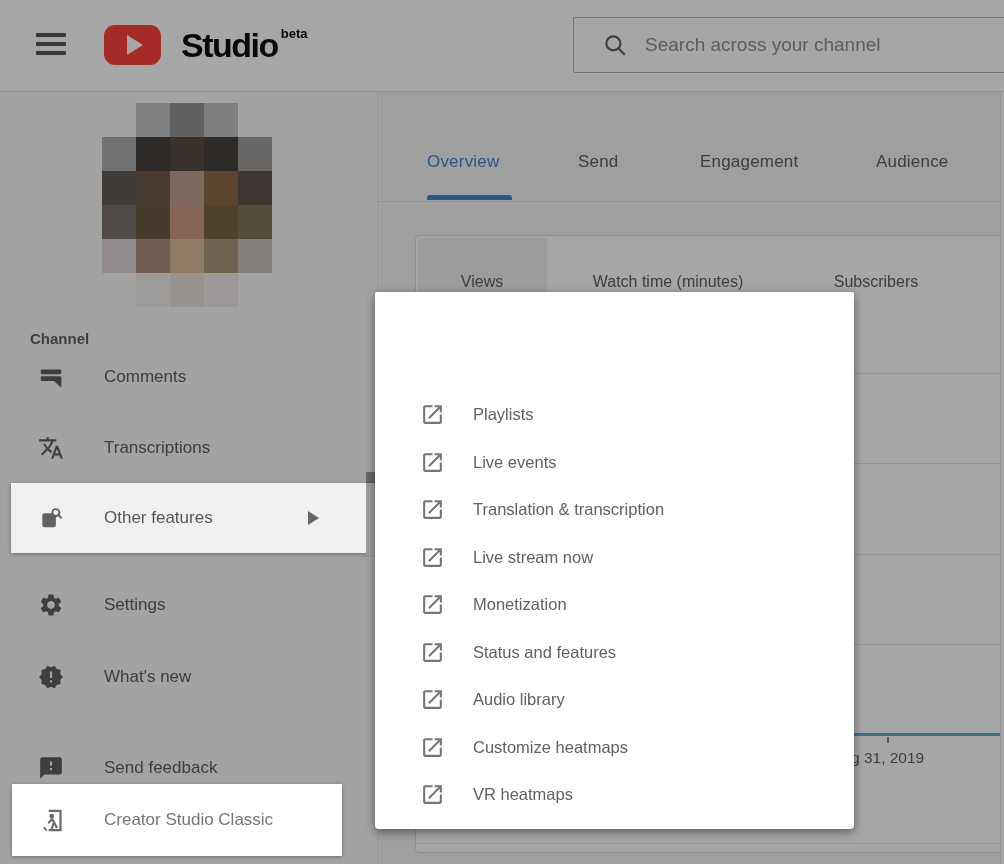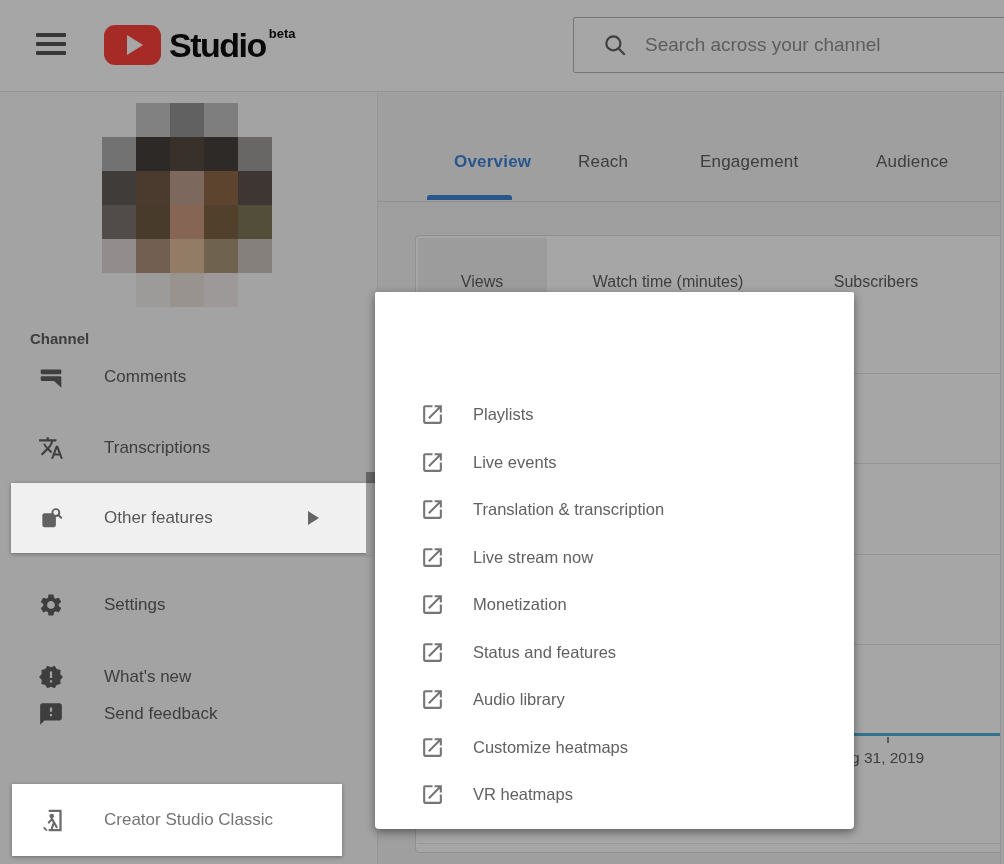--- a/index.html
+++ b/index.html
@@ -7,21 +7,21 @@
   body { font-family:"Liberation Sans", sans-serif; }
   #app { position:relative; width:1004px; height:864px; overflow:hidden; background:#f5f5f5; }
 
   
   .topbar { position:absolute; left:0; top:0; width:1004px; height:92px; background:#ffffff; border-bottom:1px solid #e3e3e3; z-index:5; }
   .hamburger { position:absolute; left:36px; top:33px; width:30px; height:26px; cursor:pointer; }
   .hamburger i { display:block; height:4px; background:#555; margin-bottom:5px; border-radius:1px; }
   .logo { position:absolute; left:104px; top:24px; height:44px; display:flex; align-items:flex-start; cursor:pointer; }
   .logo-play { width:57px; height:40px; background:#ff423d; border-radius:11px; display:flex; align-items:center; justify-content:center; margin-top:1px; }
   .logo-play .tri { width:0; height:0; border-left:16px solid #fff; border-top:10px solid transparent; border-bottom:10px solid transparent; margin-left:4px; }
-  .logo-word { font-size:34px; font-weight:bold; color:#0f0f0f; letter-spacing:-1.5px; margin-left:8px; line-height:42px; }
+  .logo-word { font-size:34px; font-weight:bold; color:#0f0f0f; letter-spacing:-1.5px; margin-left:20px; line-height:42px; }
   .logo-beta { font-size:13px; font-weight:bold; color:#0f0f0f; margin-left:3px; margin-top:2px; letter-spacing:0; }
   .searchbox { position:absolute; left:573px; top:17px; width:440px; height:56px; border:1px solid #b5b5b5; border-radius:2px; background:#fff; display:flex; align-items:center; }
   .searchbox svg { margin-left:28px; flex:none; }
   .searchbox input { border:none; outline:none; background:transparent; margin-left:17px; width:300px; font-size:19px; color:#333; font-family:"Liberation Sans",sans-serif; }
   .searchbox input::placeholder { color:#909090; opacity:1; }
 
   
   .sidebar { position:absolute; left:0; top:92px; width:378px; height:772px; background:#fafafa; border-right:1px solid #e8e8e8;padding-left:43px; }
   #avatar-grid { position:absolute; left:102px; top:11px; width:170px; height:204px; display:grid; grid-template-columns:repeat(5,34px); grid-template-rows:repeat(6,34px); }
   .section-label { position:absolute; left:30px; top:238px; font-size:15px; font-weight:bold; color:#606060; }
@@ -35,21 +35,21 @@
   #row-other .arrow { position:absolute; left:297px; width:0; height:0; border-left:11px solid #666; border-top:7px solid transparent; border-bottom:7px solid transparent; }
   #row-creator { left:12px; top:692px; width:330px; height:72px; background:#ffffff; }
   #row-creator .icn { position:absolute; left:26px; width:27px; height:27px; color:#6b6b6b; }
   #row-creator .lbl { position:absolute; left:92px; font-size:17px; color:#757575; }
   .thumb-under { position:absolute; left:366px; top:380px; width:11px; height:11px; background:#9e9e9e; }
   .thumb-over { position:absolute; left:366px; top:483px; width:11px; height:72px; background:#9e9e9e; z-index:55; cursor:pointer; }
 
   
   .content { position:absolute; left:378px; top:92px; width:626px; height:772px; background:#f5f5f5; }
   .tab { position:absolute; top:60px; font-size:17px; color:#606060; cursor:pointer; letter-spacing:.2px; }
-  .tab.active { color:#3f86d6; font-weight:bold;margin-left:27px; }
+  .tab.active { color:#3f86d6; font-weight:normal; }
   .tab-underline { position:absolute; left:49px; top:103px; width:85px; height:5px; background:#3f86d6; border-radius:3px 3px 0 0; }
   .tabs-divider { position:absolute; left:0; top:109px; width:626px; height:1px; background:#dfdfdf; }
   .card { position:absolute; left:37px; top:143px; width:600px; height:618px; background:#ffffff; border:1px solid #dcdcdc; border-radius:4px; }
   .metric-tab { position:absolute; top:2px; height:90px; cursor:pointer; }
   .metric-views { left:2px; width:129px; background:#f0f0f0; }
   .metric-label { position:absolute; top:37px; font-size:16px; color:#606060; white-space:nowrap; transform:translateX(-50%); }
   .gridline { position:absolute; left:1px; width:598px; height:1px; background:#e3e3e3; }
   .chart-line { position:absolute; left:1px; top:497px; width:598px; height:3px; background:#4fb3d9; }
   .axis-tick { position:absolute; left:471px; top:501px; width:2px; height:6px; background:#8a8a8a; }
   .axis-label { position:absolute; left:416px; top:513px; font-size:15.5px; color:#606060; }
@@ -160,21 +160,21 @@
       <span class="lbl">Settings</span>
     </div>
 
     <div class="side-item" style="top:549px">
       <svg class="icn fill" viewBox="0 0 24 24">
         <path d="M23 12l-2.44-2.78.34-3.68-3.61-.82-1.89-3.18L12 3 8.6 1.54 6.71 4.72l-3.61.81.34 3.68L1 12l2.44 2.78-.34 3.69 3.61.82 1.89 3.18L12 21l3.4 1.46 1.89-3.18 3.61-.82-.34-3.68L23 12zm-10 5h-2v-2h2v2zm0-4h-2V7h2v6z"></path>
       </svg>
       <span class="lbl">What's new</span>
     </div>
 
-    <div class="side-item" style="top:586px">
+    <div class="side-item" style="top:640px">
       <svg class="icn fill" viewBox="0 0 24 24">
         <path d="M20 2H4c-1.1 0-1.99.9-1.99 2L2 22l4-4h14c1.1 0 2-.9 2-2V4c0-1.1-.9-2-2-2zm-7 12h-2v-2h2v2zm0-4h-2V6h2v4z"></path>
       </svg>
       <span class="lbl">Send feedback</span>
     </div>
 
     <div class="thumb-under"></div>
   </div>
 
   <div class="row-highlight" id="row-other">
@@ -193,21 +193,21 @@
       <path d="M9.5 3.5 H20 V20.5 H9.5" fill="none" stroke="currentColor" stroke-width="2"></path>
       <circle cx="12.2" cy="8" r="2.1" fill="currentColor"></circle>
       <path d="M12.2 10.3 L14.2 13.5 L12.3 19 M14.2 13.5 L16.6 18 M12.4 10.8 L9.6 13.8" fill="none" stroke="currentColor" stroke-width="1.9" stroke-linecap="round"></path>
       <path d="M5.5 18.5 L7.5 20.5" stroke="currentColor" stroke-width="1.6" stroke-linecap="round"></path>
     </svg>
     <span class="lbl">Creator Studio Classic</span>
   </div>
 
   <div class="content">
     <div class="tab active" style="left:49px">Overview</div>
-    <div class="tab" style="left:200px">Reach</div>
+    <div class="tab" style="left:200px">Send</div>
     <div class="tab" style="left:322px">Engagement</div>
     <div class="tab" style="left:498px">Audience</div>
     <div class="tab-underline"></div>
     <div class="tabs-divider"></div>
 
     <div class="card">
       <div class="metric-tab metric-views"></div>
       <div class="metric-label" style="left:66px">Views</div>
       <div class="metric-label" style="left:252px">Watch time (minutes)</div>
       <div class="metric-label" style="left:460px">Subscribers</div>

